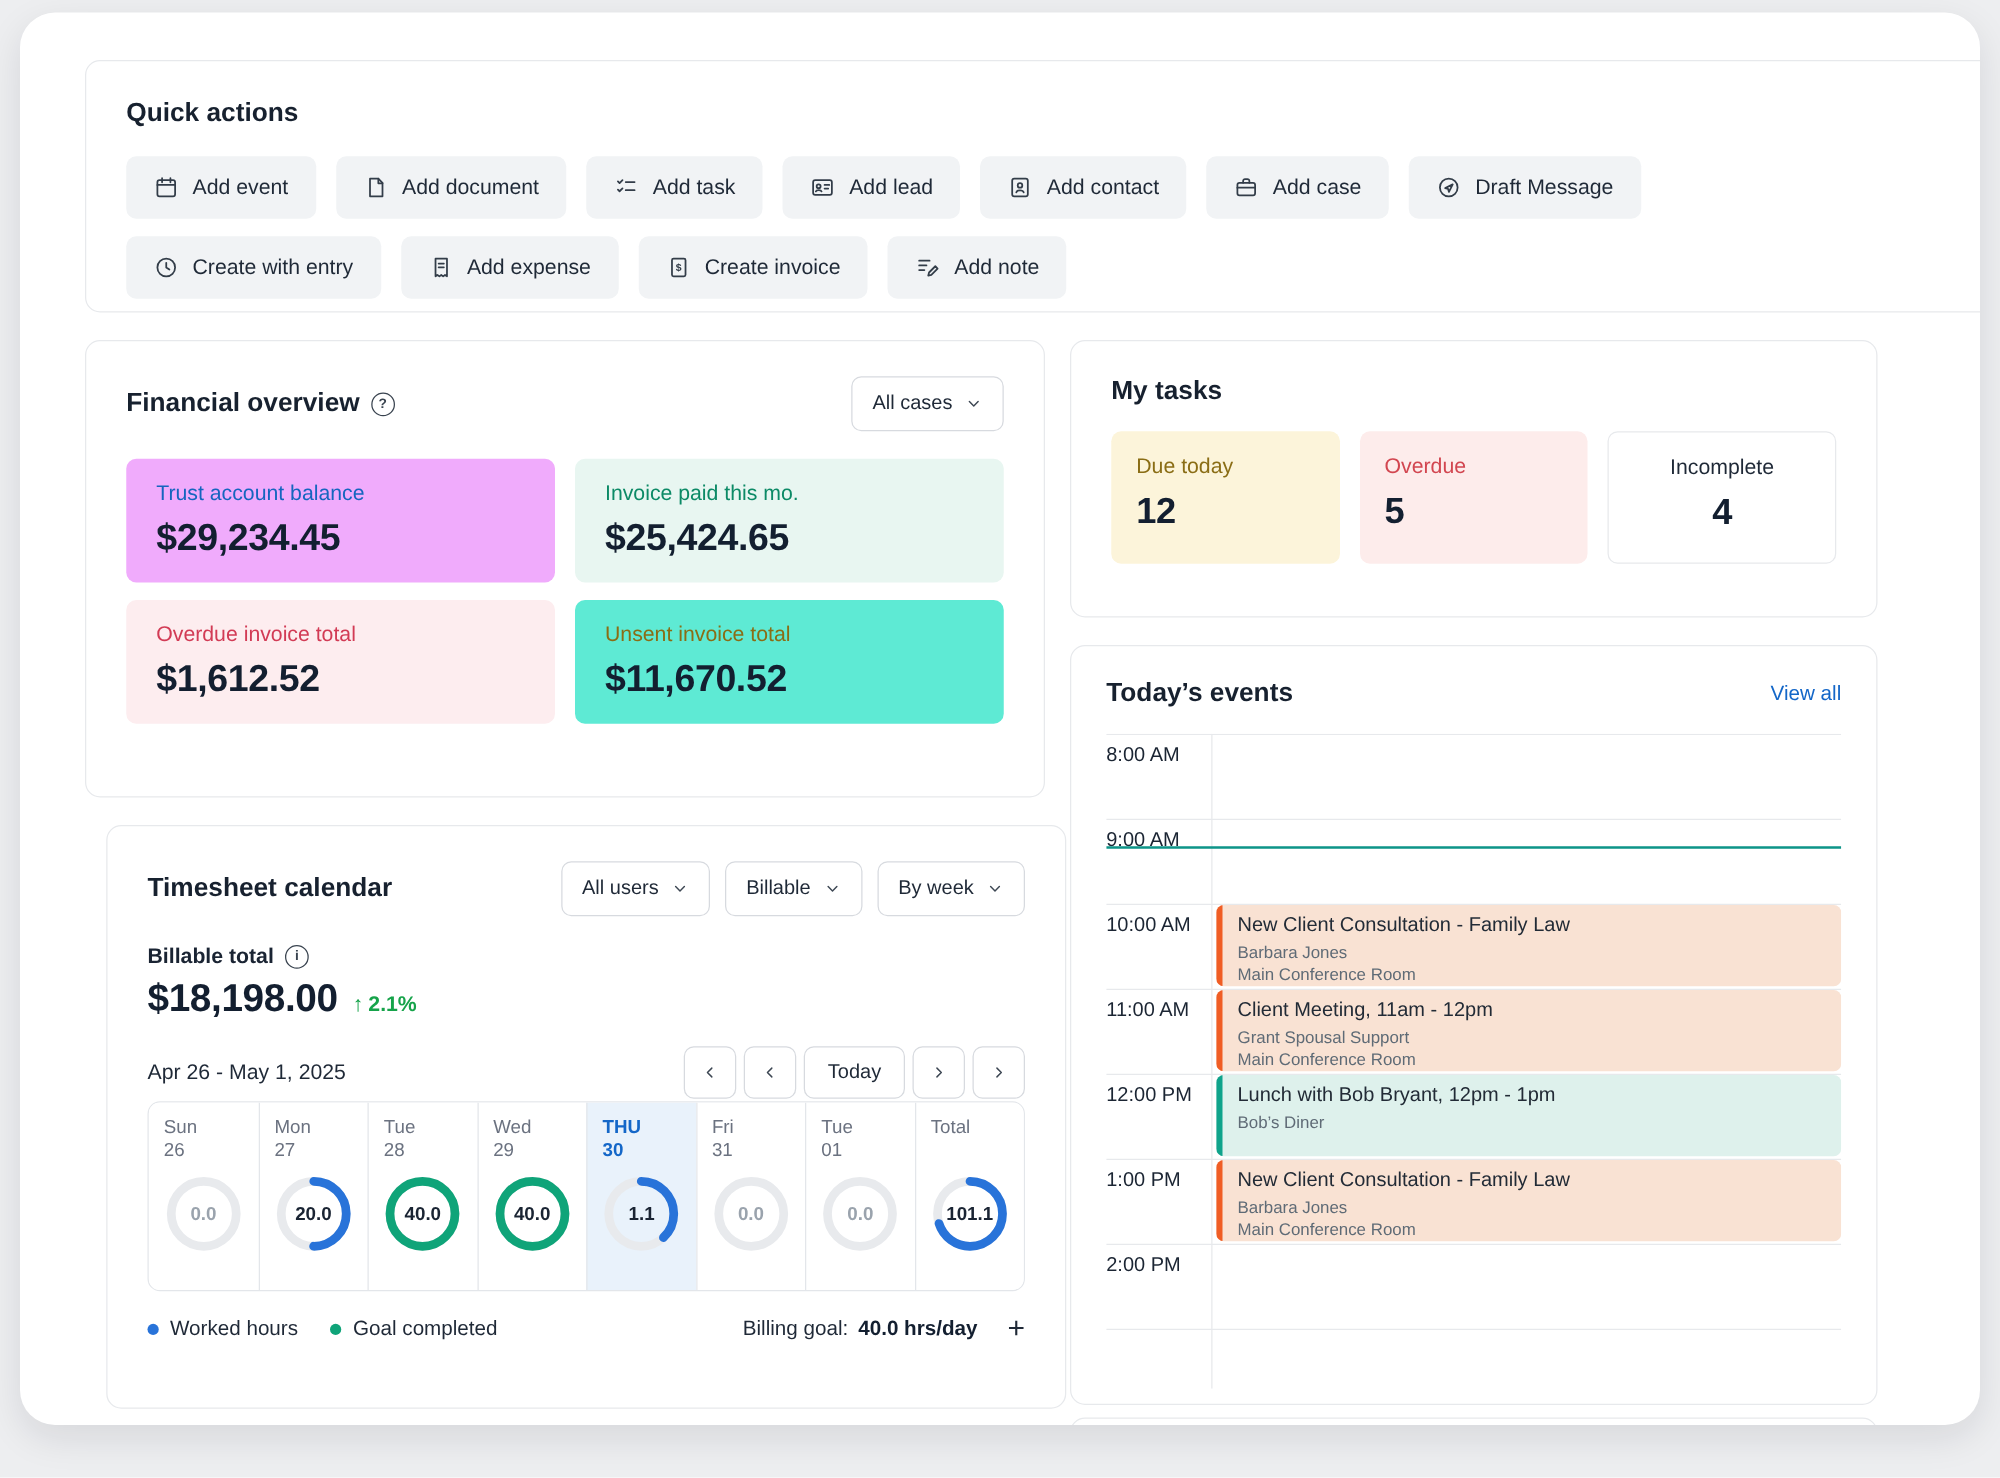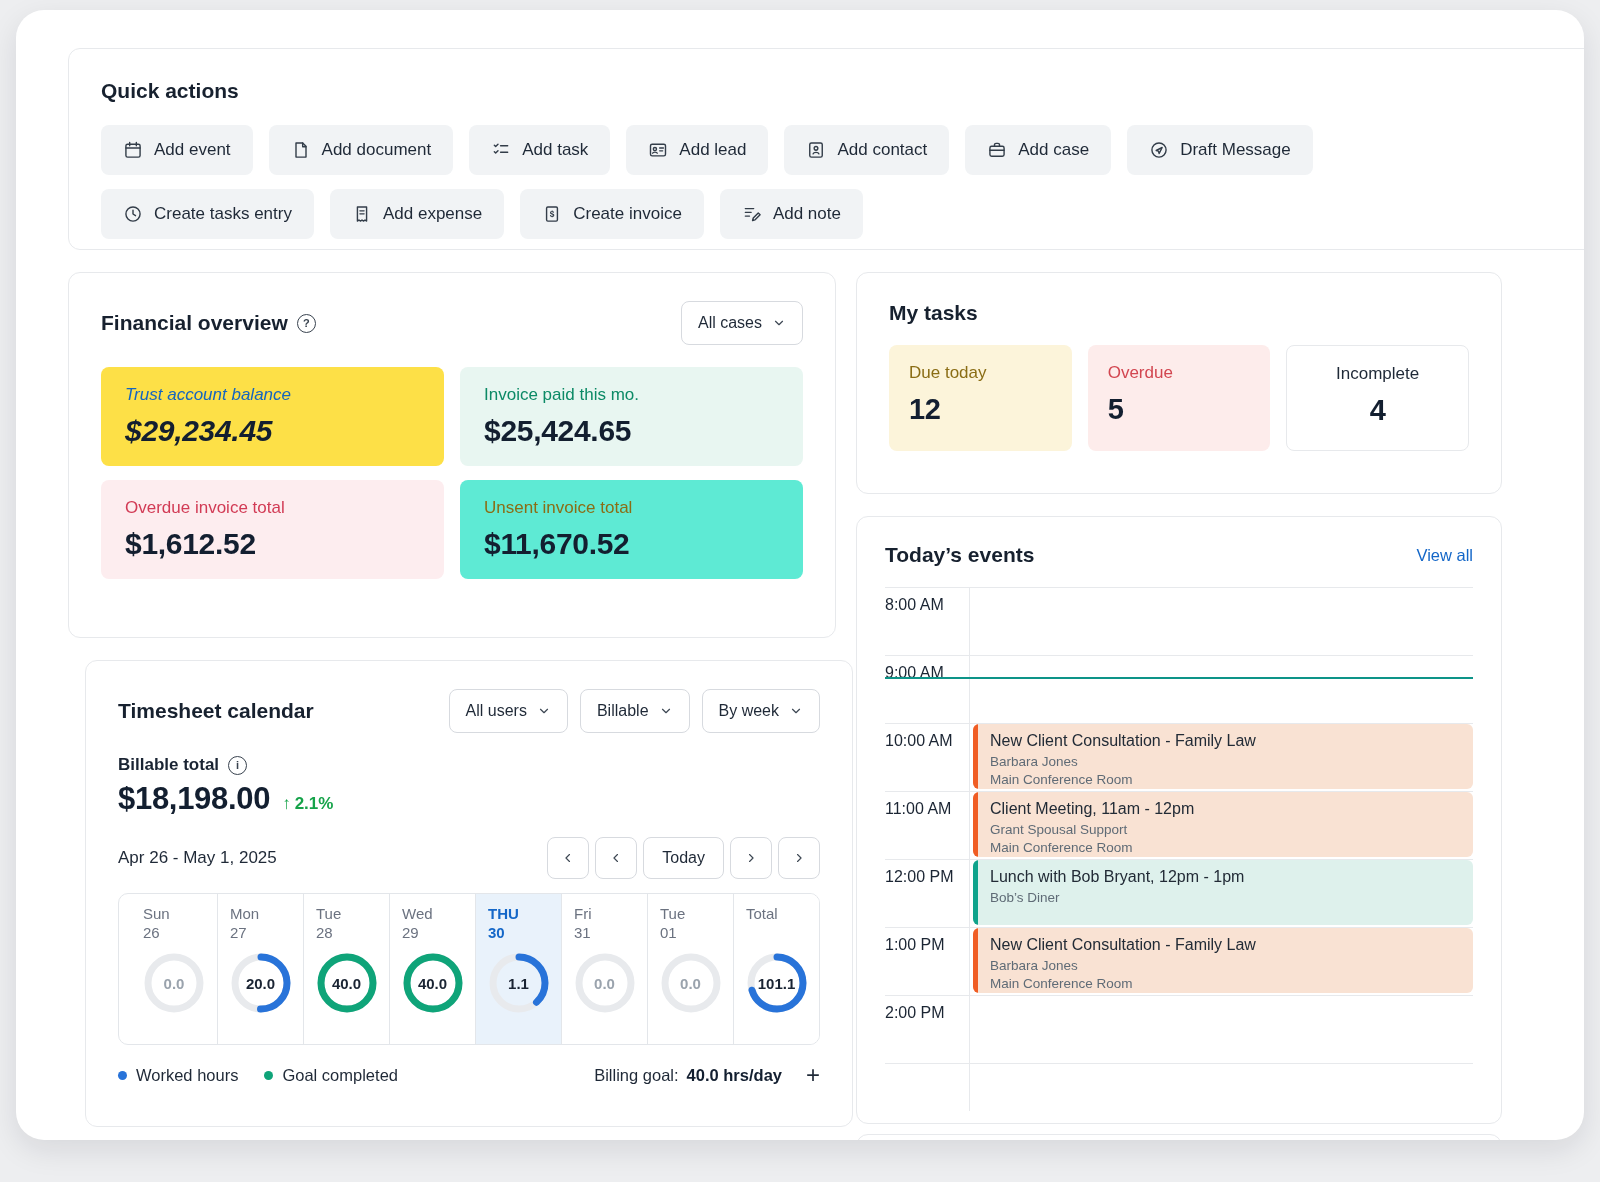--- a/index.html
+++ b/index.html
@@ -48,21 +48,21 @@
   }
 
   
   .fin { left:52px; top:262px; width:768px; height:366px; padding:28px 32px; }
   .row-between { display:flex; align-items:center; justify-content:space-between; }
   .title-with-ico { display:flex; align-items:center; gap:9px; }
   .fin-grid { margin-top:22px; display:grid; grid-template-columns:1fr 1fr; gap:14px 16px; }
   .tile { border-radius:8px; padding:18px 24px; }
   .tile-label { font-size:17px; font-weight:500; }
   .tile-value { font-size:30px; font-weight:700; color:#131f30; margin-top:9px; letter-spacing:-0.3px; }
-  .tile.blue   { background:#fde047;font-style:italic; } .tile.blue  .tile-label { color:#1565bf; }
+  .tile.blue   { background:#f0abfc; } .tile.blue  .tile-label { color:#1565bf; }
   .tile.green  { background:#e8f6f1; } .tile.green .tile-label { color:#0c8a66; }
   .tile.red    { background:#fdedef; } .tile.red   .tile-label { color:#d23b55; }
   .tile.yellow { background:#5eead4; } .tile.yellow .tile-label { color:#8a6d15; }
 
   
   .tasks { left:840px; top:262px; width:646px; height:222px; padding:28px 32px; }
   .task-grid { margin-top:20px; display:grid; grid-template-columns:1fr 1fr 1fr; gap:16px; }
   .task-tile { border-radius:8px; padding:18px 20px; min-height:106px; }
   .task-tile .tile-value { font-size:29px; margin-top:10px; }
   .task-tile.yellow { background:#fcf4da; } .task-tile.yellow .tile-label { color:#8a6d15; }
@@ -94,22 +94,22 @@
   .amount-row { margin-top:6px; display:flex; align-items:baseline; gap:12px; }
   .amount { font-size:31px; font-weight:700; color:#131f30; letter-spacing:-0.3px; }
   .change { font-size:17px; font-weight:600; color:#16a34a; display:inline-flex; align-items:center; gap:4px; }
   .range-row { margin-top:20px; display:flex; align-items:center; justify-content:space-between; }
   .range-text { font-size:17px; color:#1f2937; }
   .nav-group { display:flex; gap:6px; }
   .nav-btn { width:42px; height:42px; display:inline-flex; align-items:center; justify-content:center;
              background:#fff; border:1px solid #d7dadf; border-radius:8px; cursor:pointer; }
   .today-btn { height:42px; padding:0 18px; background:#fff; border:1px solid #d7dadf; border-radius:8px;
                cursor:pointer; font-family:inherit; font-size:16px; font-weight:500; color:#1f2937; }
-  .week-grid { margin-top:14px; display:grid; grid-template-columns:repeat(8,1fr);
-               border:1px solid #e3e6ea; border-radius:10px; overflow:hidden;padding-left:12px; }
+  .week-grid { margin-top:2px; display:grid; grid-template-columns:repeat(8,1fr);
+               border:1px solid #e3e6ea; border-radius:10px; overflow:hidden; }
   .day-cell { min-height:150px; padding:10px 0 12px; cursor:pointer; background:#fff; }
   .day-cell + .day-cell { border-left:1px solid #e3e6ea; }
   .day-head { padding:1px 0 0 12px; }
   .dow { font-size:15px; color:#6b7280; }
   .date { font-size:15px; color:#6b7280; margin-top:2px; min-height:19px; }
   .day-cell.today { background:#e9f2fb; }
   .day-cell.today .dow, .day-cell.today .date { color:#1467c8; font-weight:700; }
   .ring-wrap { position:relative; width:62px; height:62px; margin:9px auto 0; }
   .ring-track { fill:none; stroke:#e8eaed; stroke-width:7; }
   .ring-arc { fill:none; stroke:transparent; stroke-width:7; stroke-linecap:round;
@@ -189,21 +189,21 @@
           </svg>
         <span>Draft Message</span>
       </button>
     </div>
     <div class="qa-row">
       <button class="qa-btn">
         <svg class="svgi" viewBox="0 0 24 24">
             <circle cx="12" cy="12" r="8.5"></circle>
             <path d="M12 7.5V12l3 2"></path>
           </svg>
-        <span>Create tasks entry</span>
+        <span>Create with entry</span>
       </button>
       <button class="qa-btn">
         <svg class="svgi" viewBox="0 0 24 24">
             <path d="M6.5 3.5h11v17l-1.9-1.3-1.8 1.3-1.8-1.3-1.8 1.3-1.8-1.3-1.9 1.3z"></path>
             <path d="M9.5 8.2h5M9.5 11.8h5"></path>
           </svg>
         <span>Add expense</span>
       </button>
       <button class="qa-btn">
         <svg class="svgi" viewBox="0 0 24 24">

